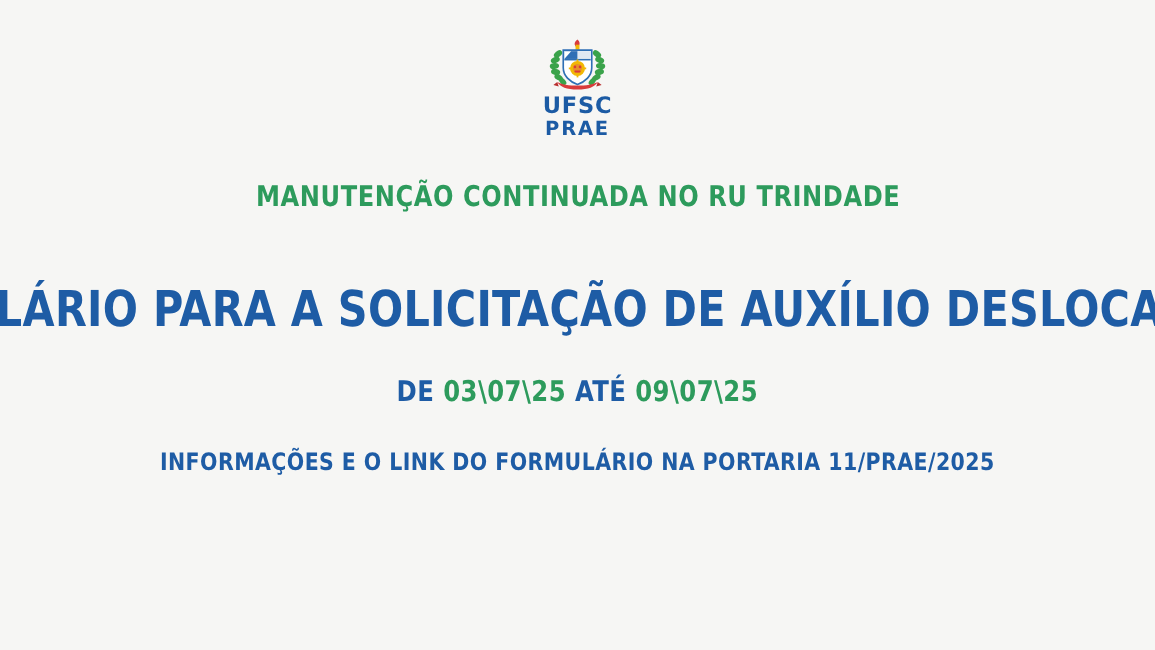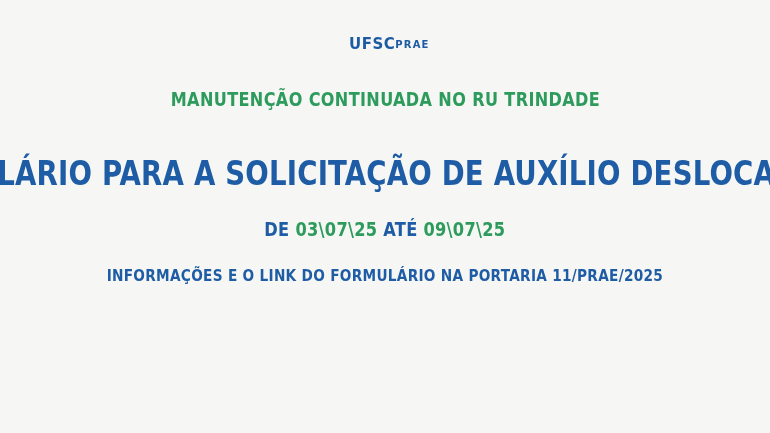--- a/index.html
+++ b/index.html
@@ -24,42 +24,42 @@
     display: flex;
     flex-direction: column;
     align-items: center;
   }
 
   
   .logo-block {
     margin-top: 26px;
     width: 72px;
     display: flex;
-    flex-direction: row;
+    flex-direction: column;
     align-items: center;
   }
   .crest {
     width: 44px;
     height: 36px;
     display: block;
   }
   .logo-word {
     margin-top: 1px;
     color: #1c5ba4;
     font-family: "DejaVu Sans", sans-serif;
     font-weight: bold;
     font-size: 15px;
     letter-spacing: 0.5px;
     line-height: 1.05;
   }
   .logo-sub {
     color: #1c5ba4;
     font-family: "DejaVu Sans", sans-serif;
     font-weight: bold;
-    font-size: 10px;
+    font-size: 13px;
     letter-spacing: 1.2px;
     line-height: 1.1;
     margin-top: 1px;
   }
 
   
   .cond {
     font-family: "Liberation Sans Narrow", "DejaVu Sans Condensed",
                  "Liberation Sans", sans-serif;
     font-weight: bold;

